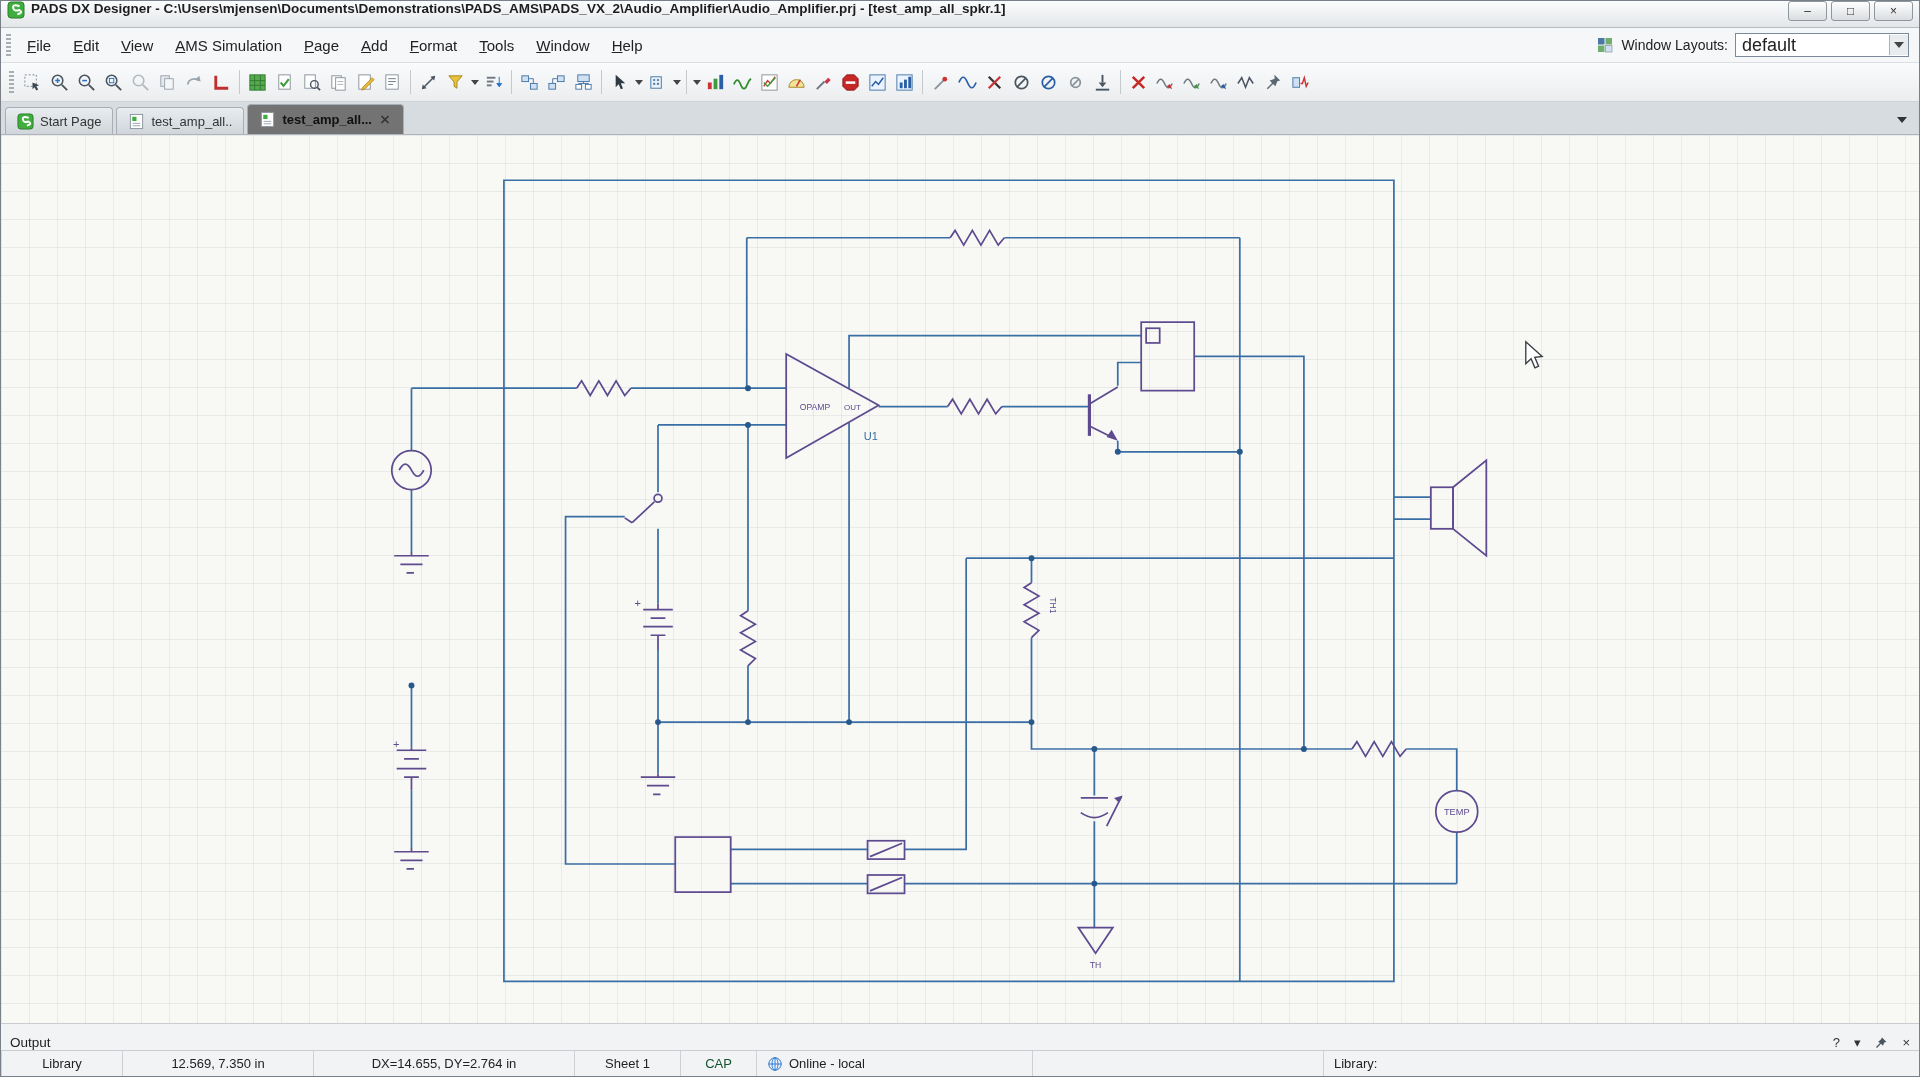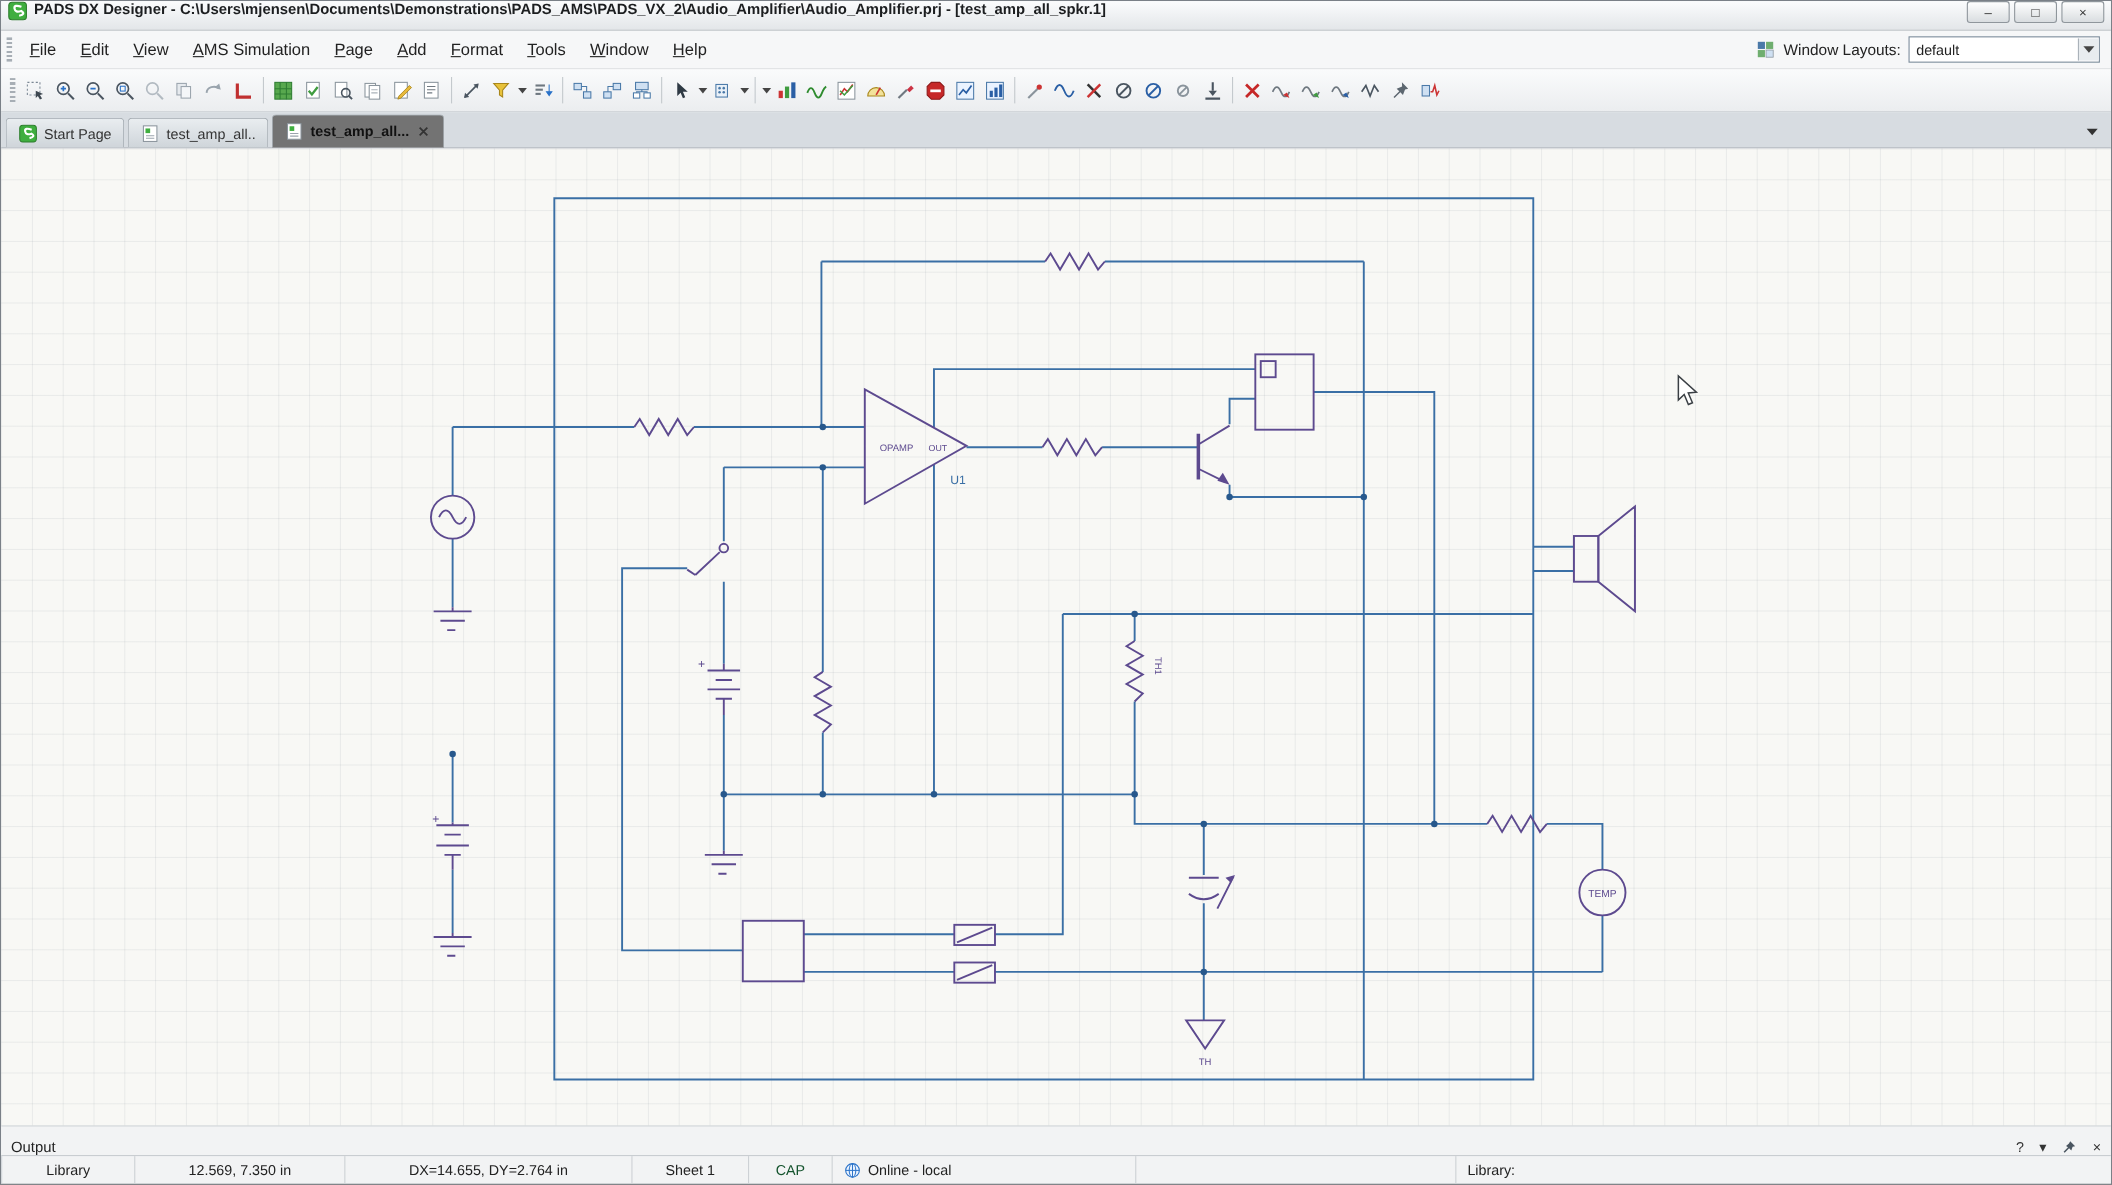--- a/index.html
+++ b/index.html
@@ -12,21 +12,21 @@
   .title-text{font-size:13.5px;font-weight:bold;color:#1c1e20;white-space:nowrap;overflow:hidden;}
   .win-controls{margin-left:auto;display:flex;gap:4px;padding-right:2px;}
   .win-btn{width:37px;height:18px;border:1px solid #8f969c;border-radius:3px;background:linear-gradient(#ffffff,#d9dde0);display:flex;align-items:center;justify-content:center;font-size:12px;color:#333;line-height:1;}
 
   
   .menubar{height:34px;flex:0 0 34px;background:#f6f7f8;border-bottom:1px solid #dcdfe2;display:flex;align-items:center;font-size:15px;color:#222;}
   .grip{width:5px;height:22px;margin:0 5px;background:repeating-linear-gradient(to bottom,#a7aeb5 0 2px,transparent 2px 4px);}
   .mi{display:inline-block;padding:0 11px;cursor:default;text-align:right;}
   .mi::first-letter{text-decoration:underline;}
   .menubar-right{margin-left:auto;display:flex;align-items:center;gap:7px;padding-right:10px;font-size:14px;}
-  .wl-select{width:172px;height:22px;border:1px solid #7a8a99;background:#fff;display:flex;align-items:center;font-size:13px;}
+  .wl-select{width:172px;height:22px;border:1px solid #7a8a99;background:#fff;display:flex;align-items:center;font-size:18px;}
   .wl-select .val{flex:1;padding-left:6px;}
   .wl-caret{width:18px;height:20px;background:#e8ecef;border-left:1px solid #aab2b9;display:flex;align-items:center;justify-content:center;}
   .wl-caret::after{content:"";border:5px solid transparent;border-top:6px solid #444;margin-top:5px;}
 
   
   .toolbar{height:38px;flex:0 0 38px;background:linear-gradient(#fafbfc,#ebedef);border-bottom:1px solid #cfd3d7;display:flex;align-items:center;padding:0 3px;}
   .tb{width:27px;height:27px;display:flex;align-items:center;justify-content:center;border-radius:3px;flex:0 0 auto;}
   .tb svg{width:21px;height:21px;display:block;}
   .tsep{width:1px;height:24px;background:#c4c9cd;margin:0 4px;flex:0 0 auto;}
   .tb-caret{width:11px;height:27px;display:flex;align-items:center;justify-content:center;}

